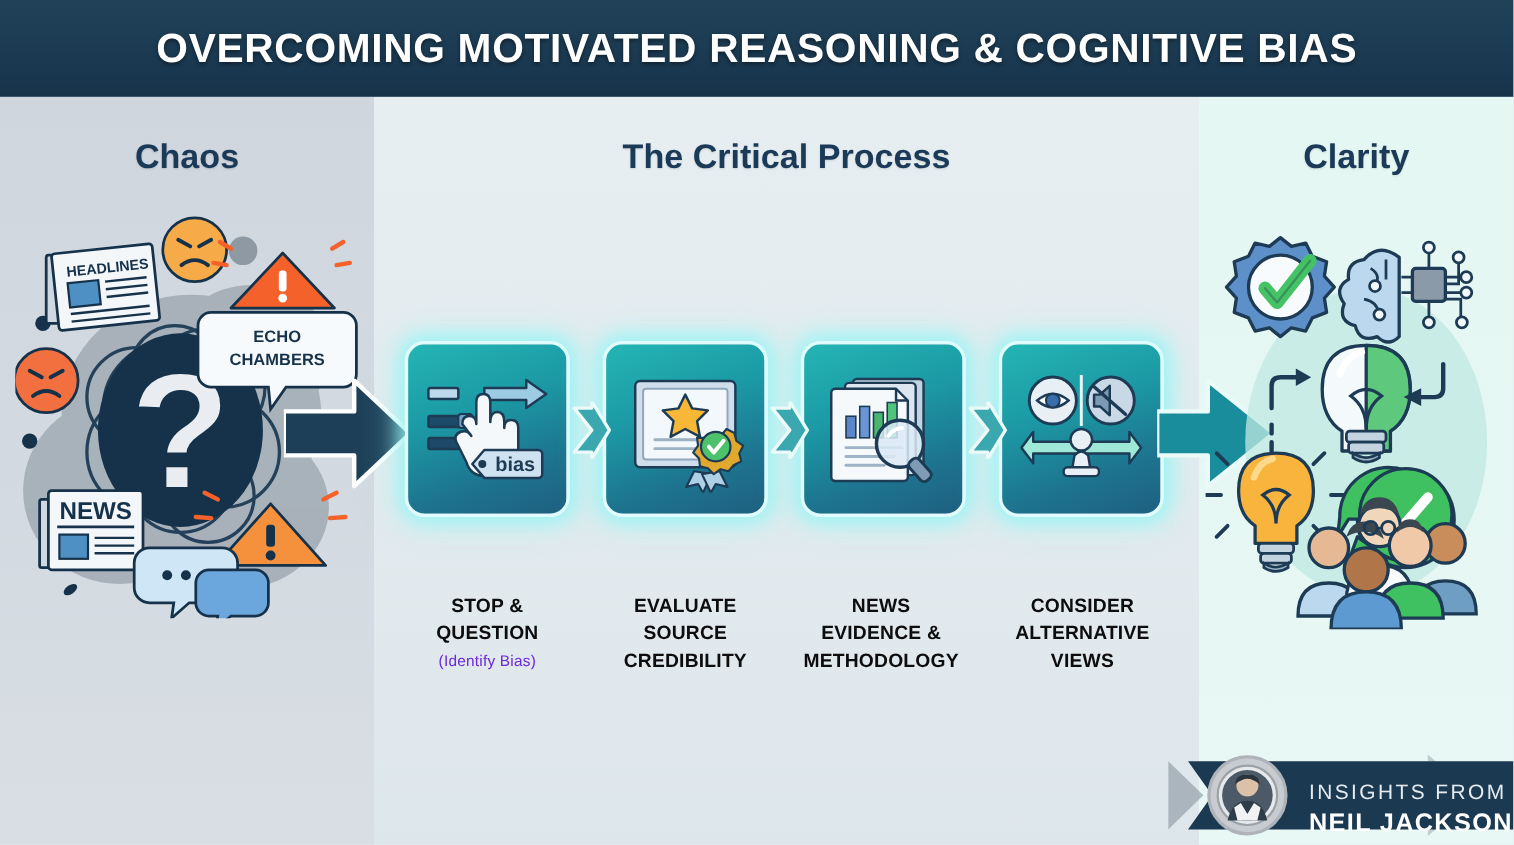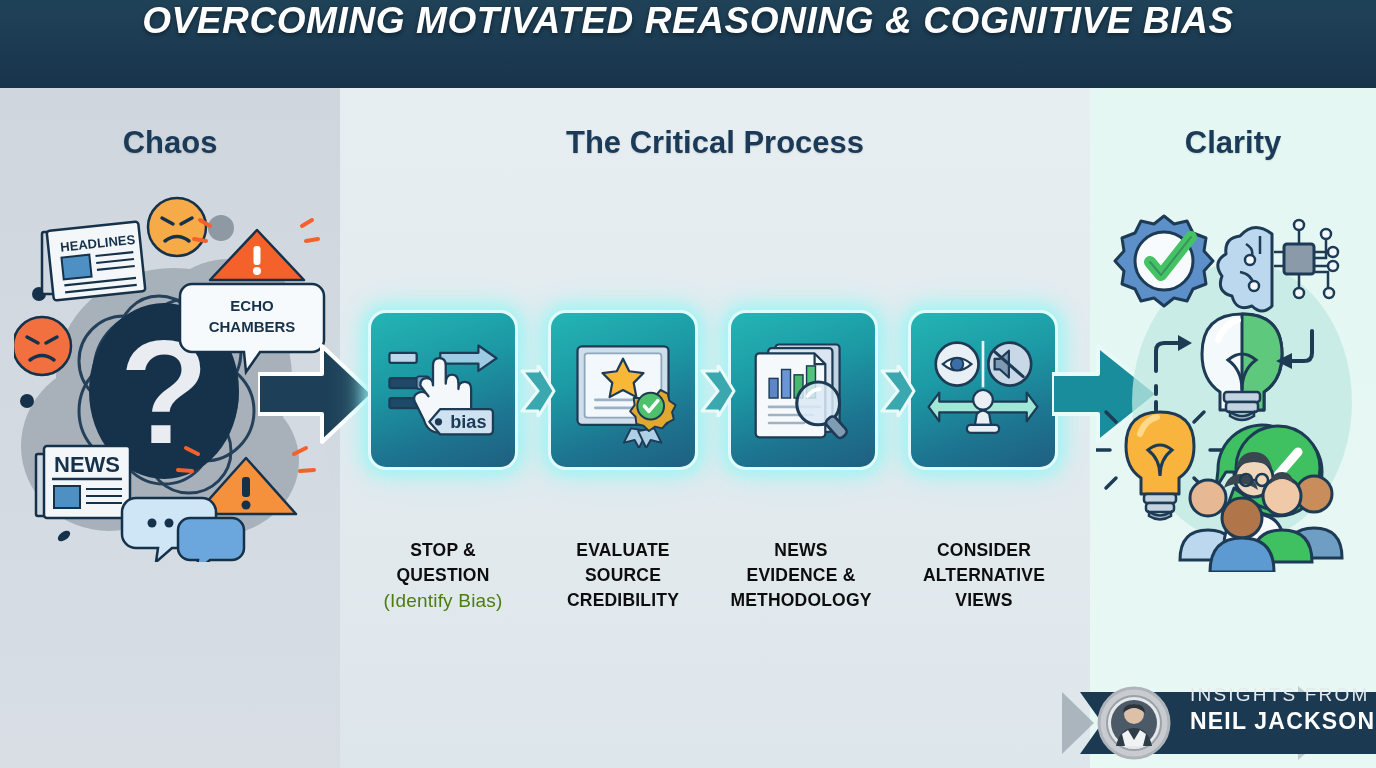--- a/index.html
+++ b/index.html
@@ -18,21 +18,21 @@
   
   .band { position: absolute; top: 88px; bottom: 0; }
   .band-chaos   { left: 0;      width: 340px;  background: linear-gradient(180deg,#cfd6de 0%,#d3dae1 55%,#d8dee4 100%); }
   .band-process { left: 340px;  width: 750px;  background: linear-gradient(180deg,#e7eef1 0%,#e2eaee 60%,#dde6ea 100%); }
   .band-clarity { left: 1090px; right: 0;      background: linear-gradient(180deg,#e4f7f3 0%,#e8f8f4 100%); }
 
   
   .header {
     position: absolute; left: 0; top: 0; width: 1376px; height: 88px;
     background: linear-gradient(180deg,#204257 0%,#1b3a52 60%,#17334a 100%);
-    display: flex; align-items: flex-start; justify-content: center; font-style: italic;
+    display: flex; align-items: center; justify-content: center;
   }
   .header h1 {
     color: #ffffff;
     font-size: 37px;
     letter-spacing: 0.6px;
     font-weight: 700;
     white-space: nowrap;
     text-shadow: 0 2px 4px rgba(0,0,0,.45);
   }
 
@@ -82,40 +82,40 @@
   .labels { position: absolute; left: 340px; top: 538px; width: 750px; }
   .step-label {
     position: absolute; top: 0; width: 186px;
     text-align: center;
     color: #0d0d0d;
     font-size: 17.5px; font-weight: 700;
     line-height: 25px;
     letter-spacing: .2px;
   }
   .step-label .sub {
-    display: block; font-weight: 400; color: #4d7c0f; font-size: 19px;
+    display: block; font-weight: 400; color: #6d28d9; font-size: 14px;
   }
   .lab-1 { left: 10px; }
   .lab-2 { left: 190px; }
   .lab-3 { left: 368px; }
   .lab-4 { left: 551px; }
 
   
   .illus { position: absolute; }
   .illus-chaos   { left: 14px;   top: 196px; width: 320px; height: 366px; }
   .illus-clarity { left: 1096px; top: 206px; width: 282px; height: 366px; }
   .illus svg { width: 100%; height: 100%; display: block; }
 
   
   .badge {
     position: absolute; right: 0; bottom: 6px; width: 314px; height: 78px;
   }
   .badge svg { width: 100%; height: 100%; display: block; }
   .badge-text {
-    position: absolute; left: 128px; top: 0;
+    position: absolute; left: 128px; top: 26px;
     color: #ffffff;
   }
   .badge-text .b-top {
     display: block; font-size: 19px; letter-spacing: 2.2px;
     color: #e5eaef; font-weight: 400;
   }
   .badge-text .b-name {
     display: block; font-size: 23px; letter-spacing: 1.2px; font-weight: 700;
     margin-top: 2px;
   }

